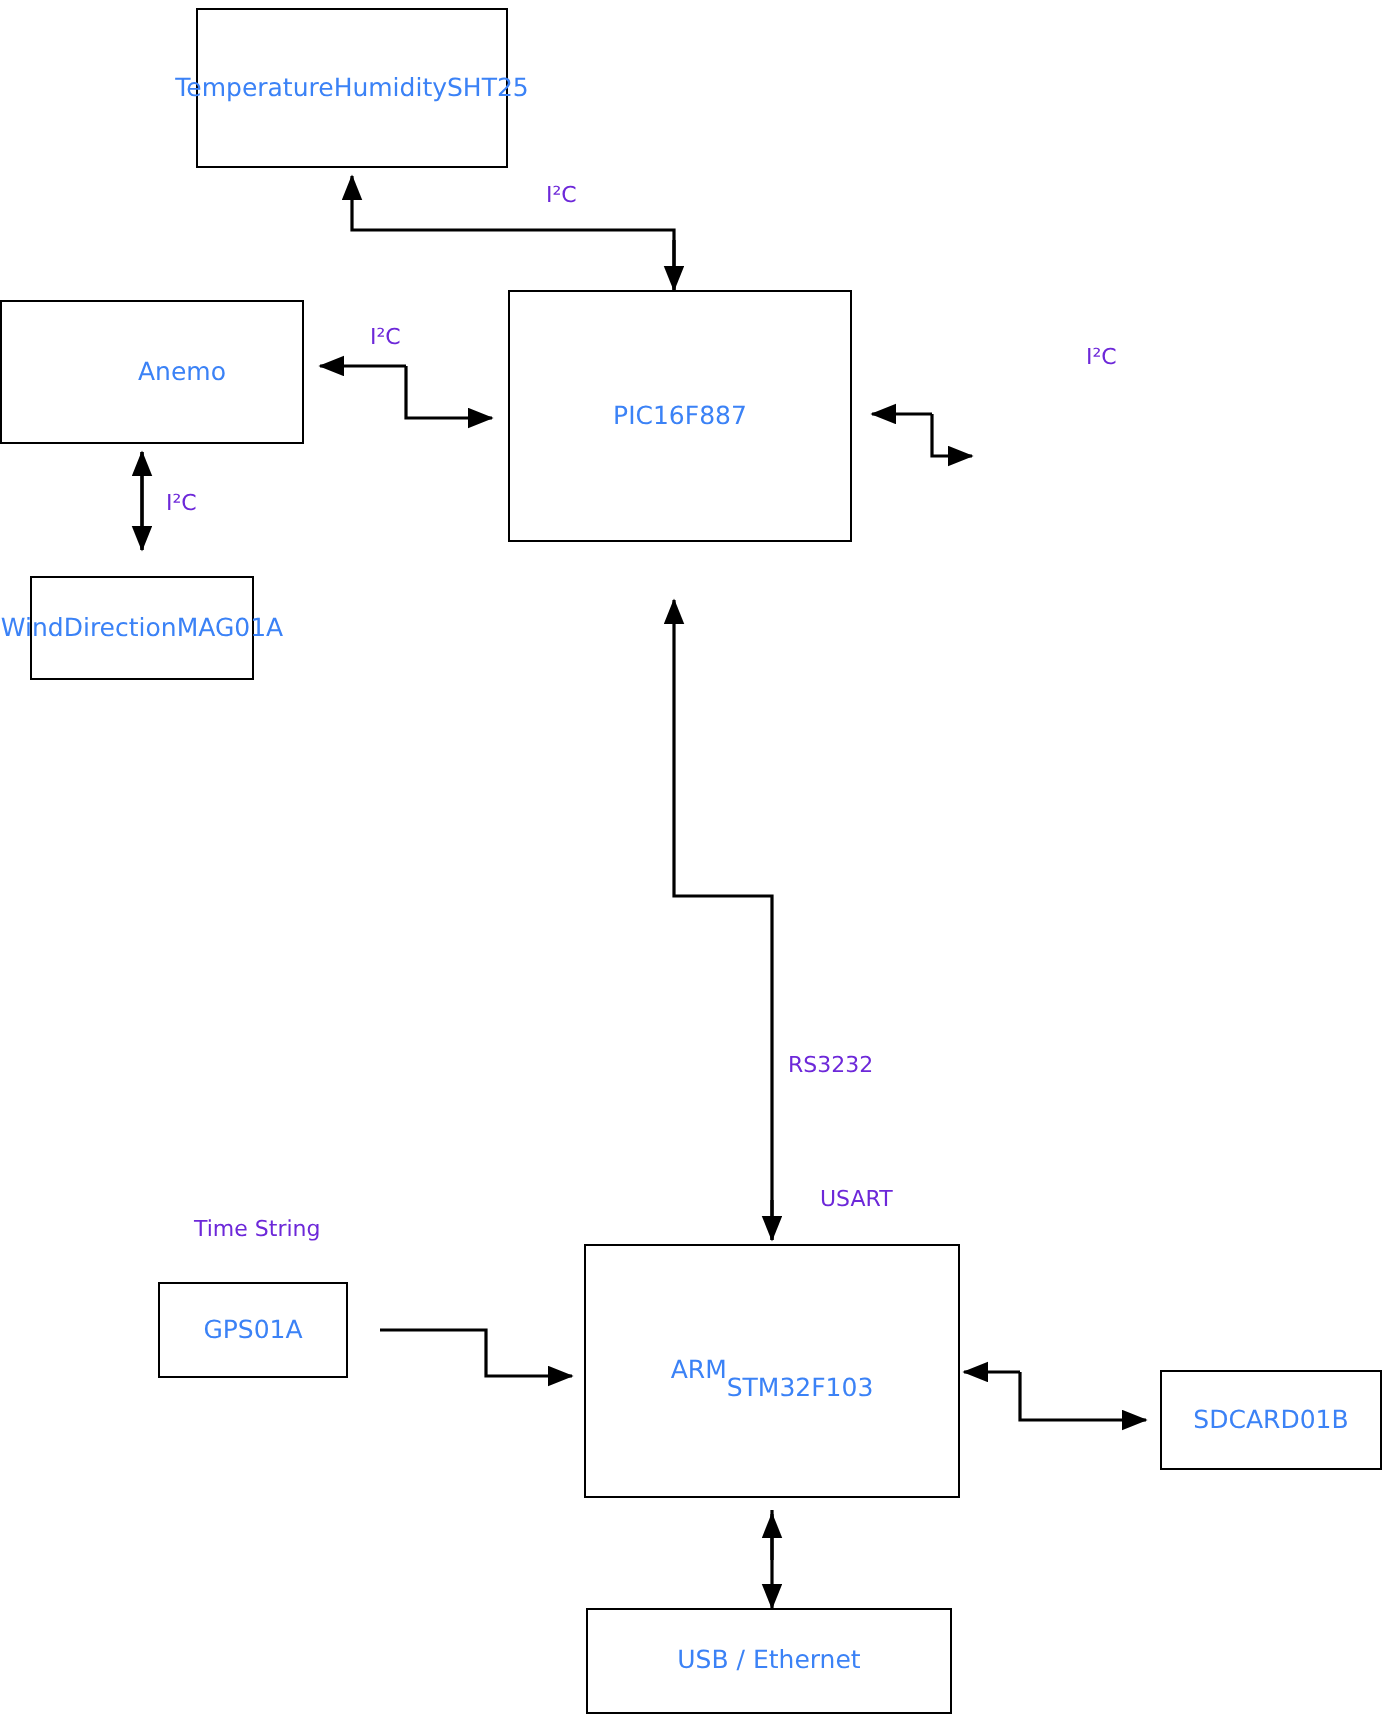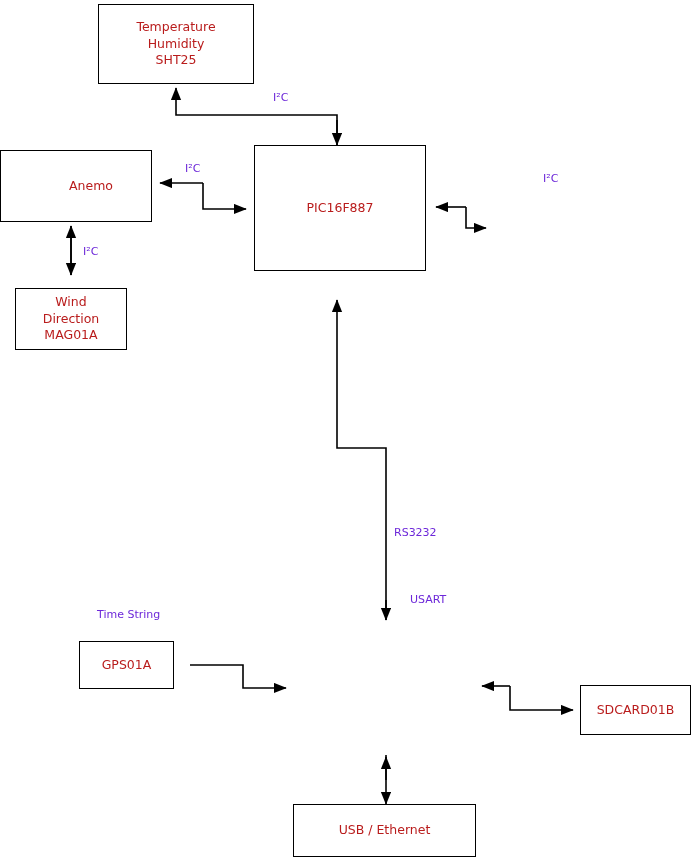--- a/index.html
+++ b/index.html
@@ -14,26 +14,26 @@
     background: #ffffff;
     font-family: "DejaVu Sans", sans-serif;
     overflow: hidden;
   }
   .node {
     position: absolute;
     box-sizing: border-box;
     border: 1.6px solid #000000;
     background: #ffffff;
     display: flex;
-    flex-direction: column;
+    flex-direction: row;
     align-items: center;
     justify-content: center;
     text-align: center;
     font-size: 12.5px;
-    color: #b91c1c;
+    color: #3b82f6;
     line-height: 1.35;
     z-index: 3;
   }
   .node .line {
     display: block;
     white-space: pre;
   }
   .node.spaced .line + .line {
     margin-top: 18px;
   }
@@ -113,30 +113,34 @@
 
   <div class="node" style="left:0px; top:150px; width:152px; height:72px;padding-left:30px;">
     <span class="line">Anemo</span>
   </div>
 
   <div class="node" style="left:254px; top:145px; width:172px; height:126px;">
     <span class="line">PIC16F887</span>
   </div>
 
 
-  <div class="node" style="left:15px; top:288px; width:112px; height:62px;">
+  <div class="node" style="left:15px; top:288px; width:112px; height:52px;">
     <span class="line">Wind</span>
     <span class="line">Direction</span>
     <span class="line">MAG01A</span>
   </div>
 
   <div class="node" style="left:79px; top:641px; width:95px; height:48px;">
     <span class="line">GPS01A</span>
   </div>
 
+  <div class="node spaced" style="left:292px; top:622px; width:188px; height:127px;">
+    <span class="line">ARM</span>
+    <span class="line">STM32F103</span>
+  </div>
 
   <div class="node" style="left:580px; top:685px; width:111px; height:50px;">
     <span class="line">SDCARD01B</span>
   </div>
 
   <div class="node" style="left:293px; top:804px; width:183px; height:53px;">
     <span class="line">USB / Ethernet</span>
   </div>
 
   <div class="edge-label" style="left:273px; top:91px;">I²C</div>

